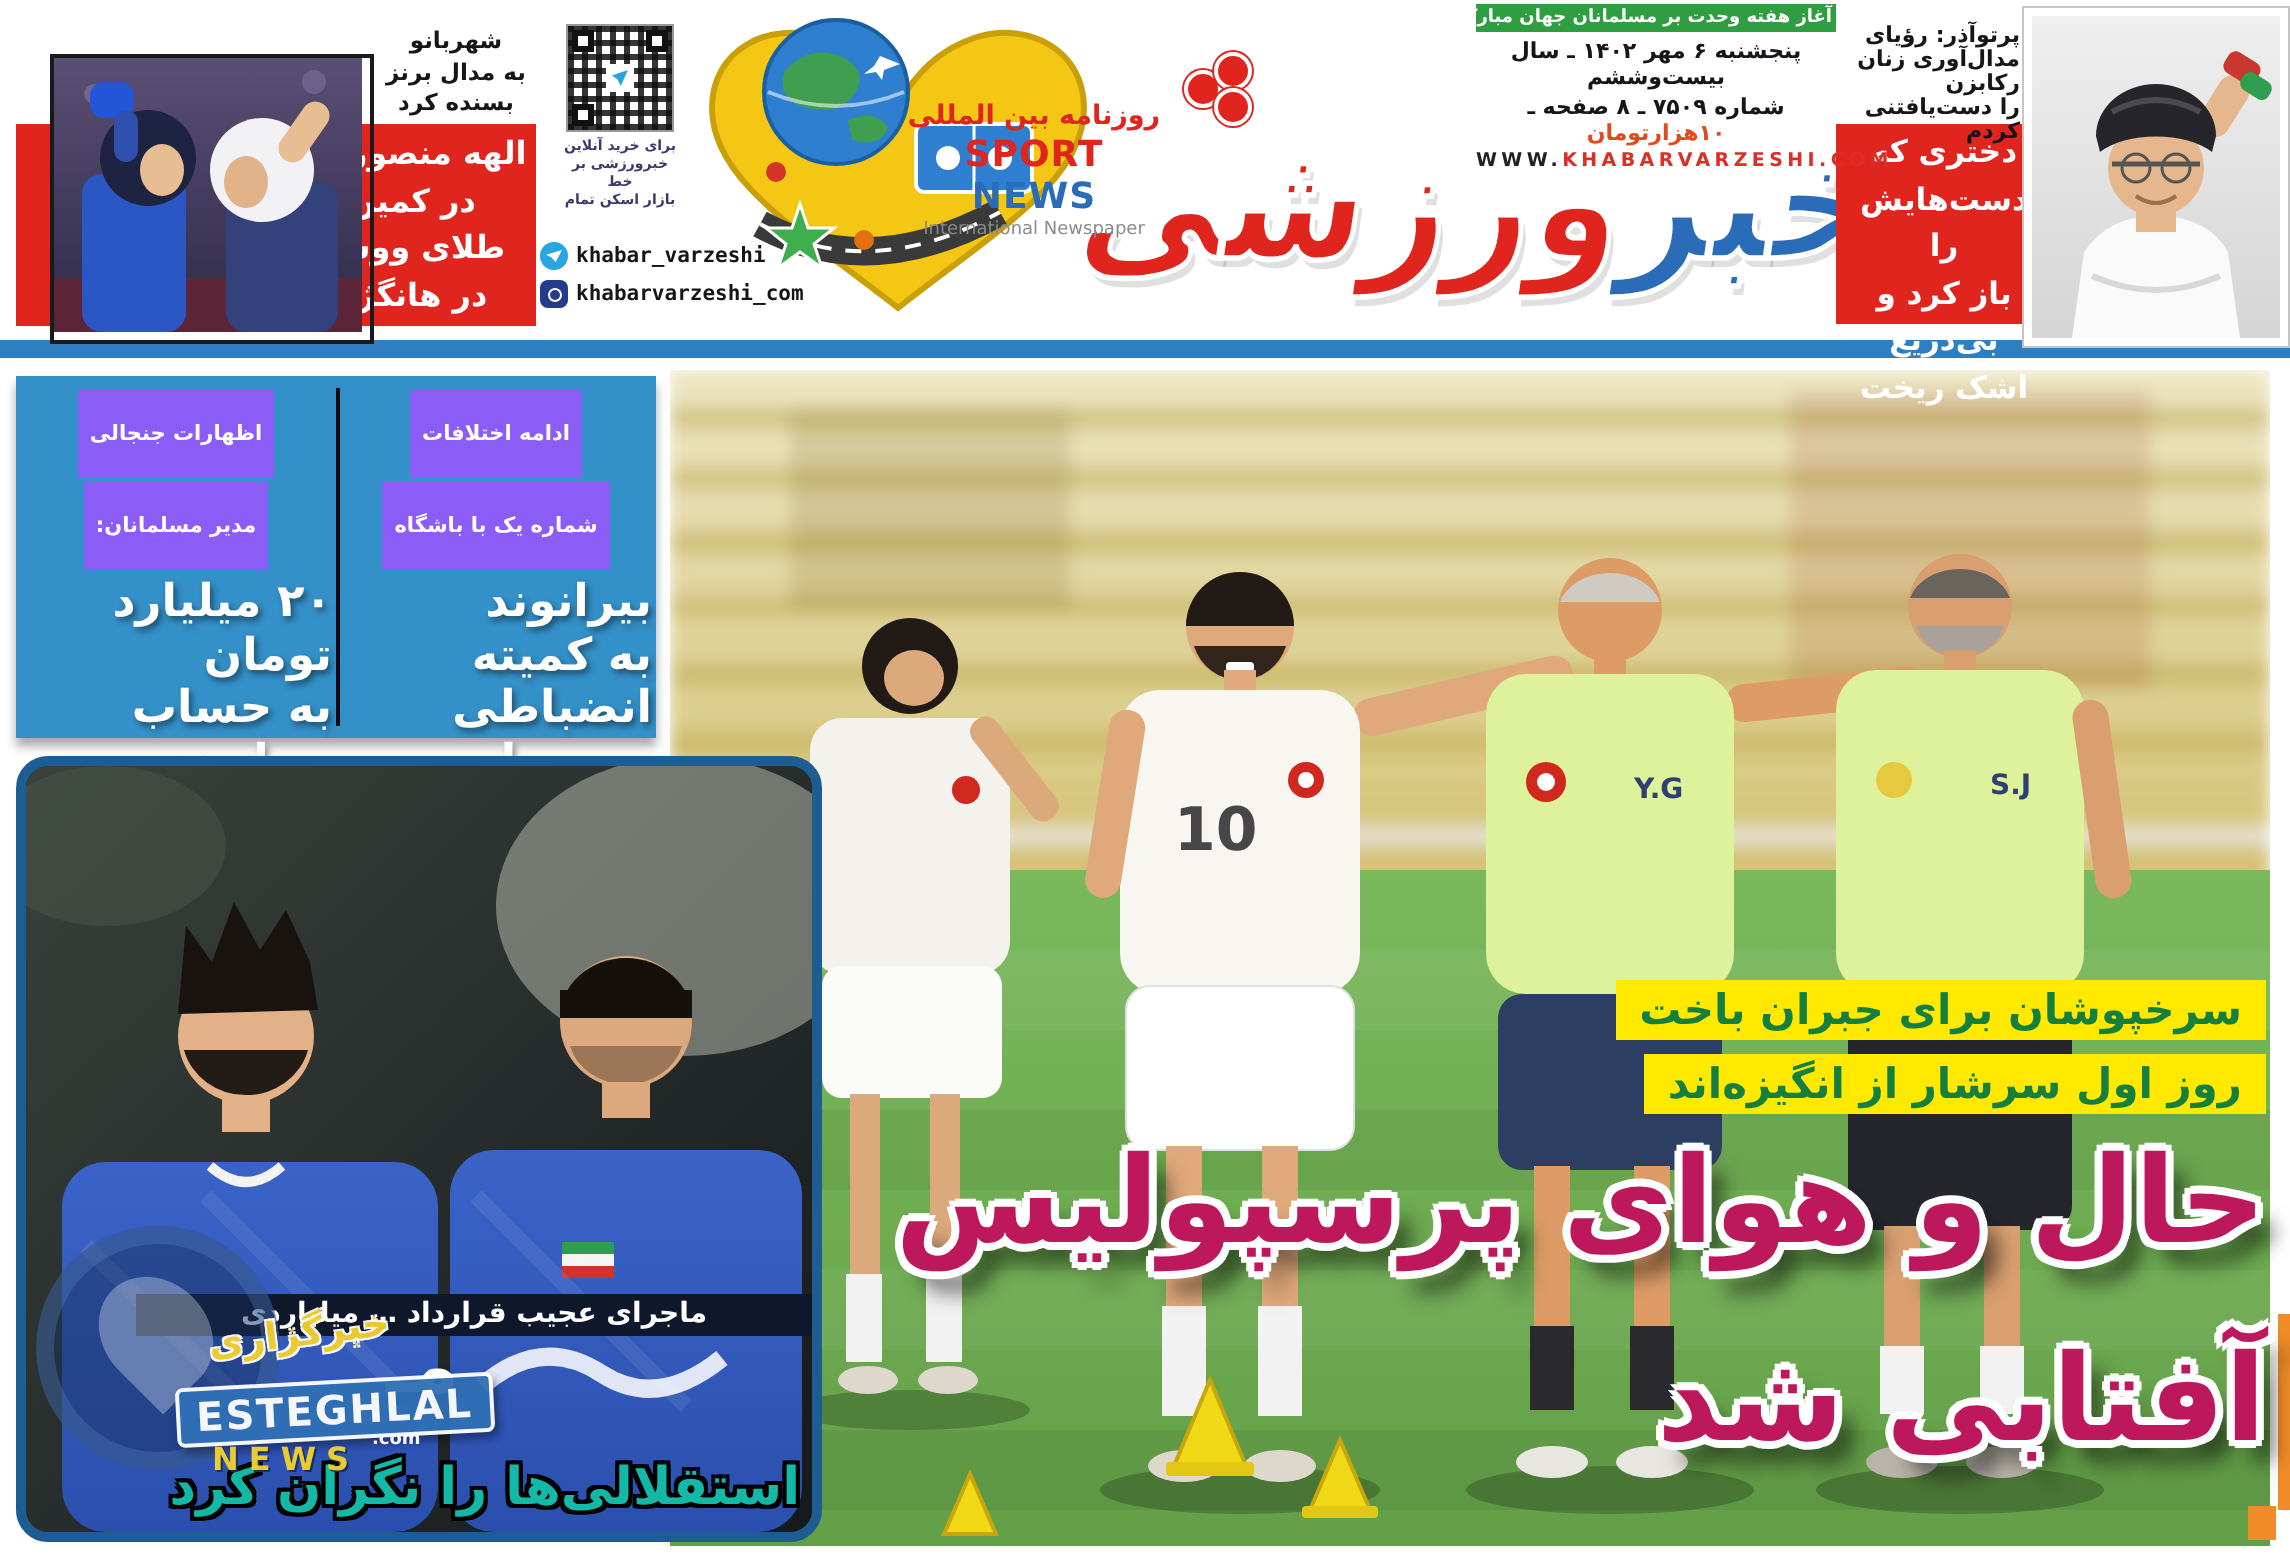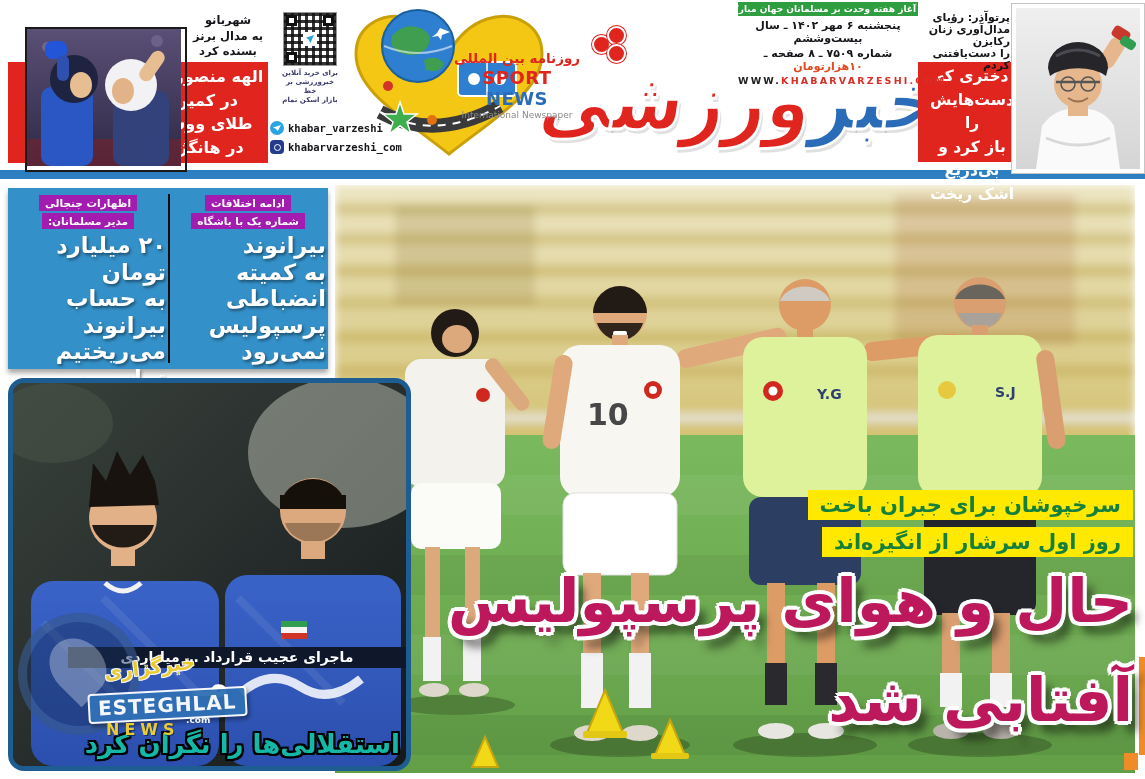--- a/index.html
+++ b/index.html
@@ -73,22 +73,22 @@
                  box-shadow:0 0 0 1px #c5c5c5;z-index:2;background:#e9e9e9;}
 
   #blue-band{left:0;top:170px;width:1145px;height:9px;background:#2e7fc2;}
 
   
   #blue-panel{left:8px;top:188px;width:320px;height:181px;background:#3490c8;z-index:2;
               box-shadow:0 4px 5px rgba(0,0,0,.35);}
   #panel-divider{position:absolute;left:50%;top:6px;bottom:6px;width:2px;background:#0c0c10;}
   .panel-col{position:absolute;top:7px;width:156px;}
   #col-right{right:2px;} #col-left{left:2px;}
-  .kicker-chip{display:table;margin:0 auto 2px;background:#a21caf;color:#fff;font-size:10.5px;
-               font-weight:bold;padding:2px 6px;line-height:12px;}
+  .kicker-chip{display:table;margin:0 auto 2px;background:#8b5cf6;color:#fff;font-size:10.5px;
+               font-weight:bold;padding:16px 6px;line-height:12px;}
   .panel-headline{margin-top:3px;color:#fff;font-weight:bold;font-size:22.5px;line-height:26.5px;
                   text-align:right;padding-left:4px;text-shadow:1.5px 2px 3px rgba(0,0,0,.45);}
 
   
   #main-photo{left:335px;top:185px;width:800px;height:588px;z-index:0;overflow:hidden;}
   .yellow-kicker{position:absolute;right:12px;background:#ffe900;color:#15803d;font-weight:bold;
                  font-size:21px;padding:3px 12px;z-index:4;}
   #yk1{top:490px;} #yk2{top:527px;}
   #main-headline{position:absolute;right:12px;top:552px;text-align:right;direction:rtl;z-index:4;}
   .big-red{color:#be185d;font-weight:bold;font-size:60px;line-height:99px;

